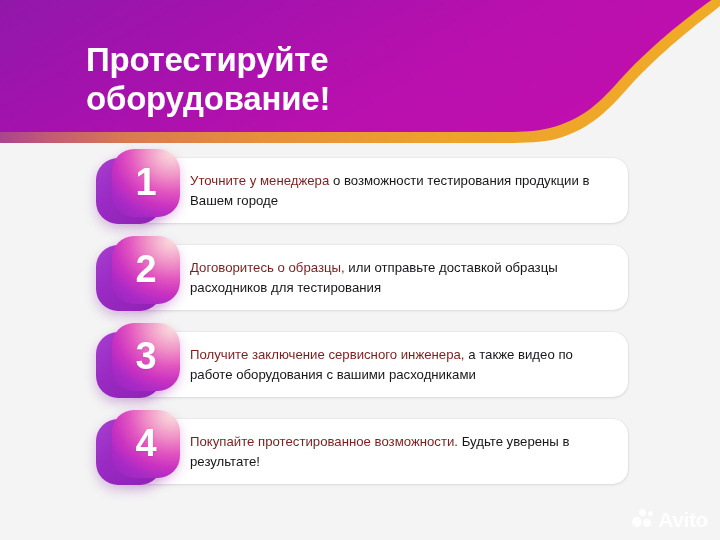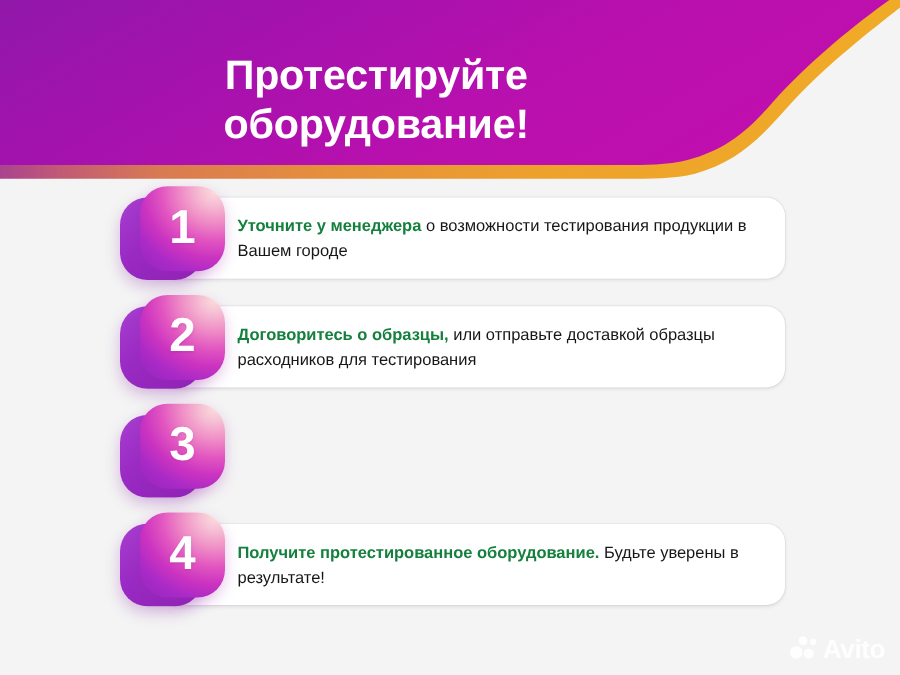--- a/index.html
+++ b/index.html
@@ -44,21 +44,20 @@
     left: 86px;
     top: 41px;
     width: 430px;
     color: #ffffff;
     font-size: 33px;
     font-weight: bold;
     line-height: 1.17;
     letter-spacing: -0.2px;
     white-space: pre-line;
     z-index: 4;
-    text-align: center;
   }
 
   
   .steps {
     position: absolute;
     left: 0;
     top: 158px;
     width: 720px;
   }
 
@@ -84,22 +83,22 @@
   }
 
   .step-text {
     padding-left: 62px;
     padding-right: 16px;
     font-size: 13.2px;
     line-height: 1.45;
     color: #17171a;
   }
   .step-text b {
-    font-weight: bold;
-    color: #15803d;
+    font-weight: normal;
+    color: #7f1d1d;
   }
 
   
   .badge {
     position: absolute;
     left: 96px;
     top: -9px;
     width: 84px;
     height: 84px;
     z-index: 3;
@@ -238,31 +237,34 @@
       </div>
       <div class="badge">
         <div class="badge-back"></div>
         <div class="badge-front">
           <span class="badge-num">2</span>
         </div>
       </div>
     </div>
 
     <div class="step-row">
+      <div class="step-card">
+        <div class="step-text"><b>Получите заключение сервисного инженера,</b><span> а также видео по работе оборудования с вашими расходниками</span></div>
+      </div>
       <div class="badge">
         <div class="badge-back"></div>
         <div class="badge-front">
           <span class="badge-num">3</span>
         </div>
       </div>
     </div>
 
     <div class="step-row">
       <div class="step-card">
-        <div class="step-text"><b>Получите протестированное оборудование.</b><span> Будьте уверены в результате!</span></div>
+        <div class="step-text"><b>Покупайте протестированное возможности.</b><span> Будьте уверены в результате!</span></div>
       </div>
       <div class="badge">
         <div class="badge-back"></div>
         <div class="badge-front">
           <span class="badge-num">4</span>
         </div>
       </div>
     </div>
 
   </div>

